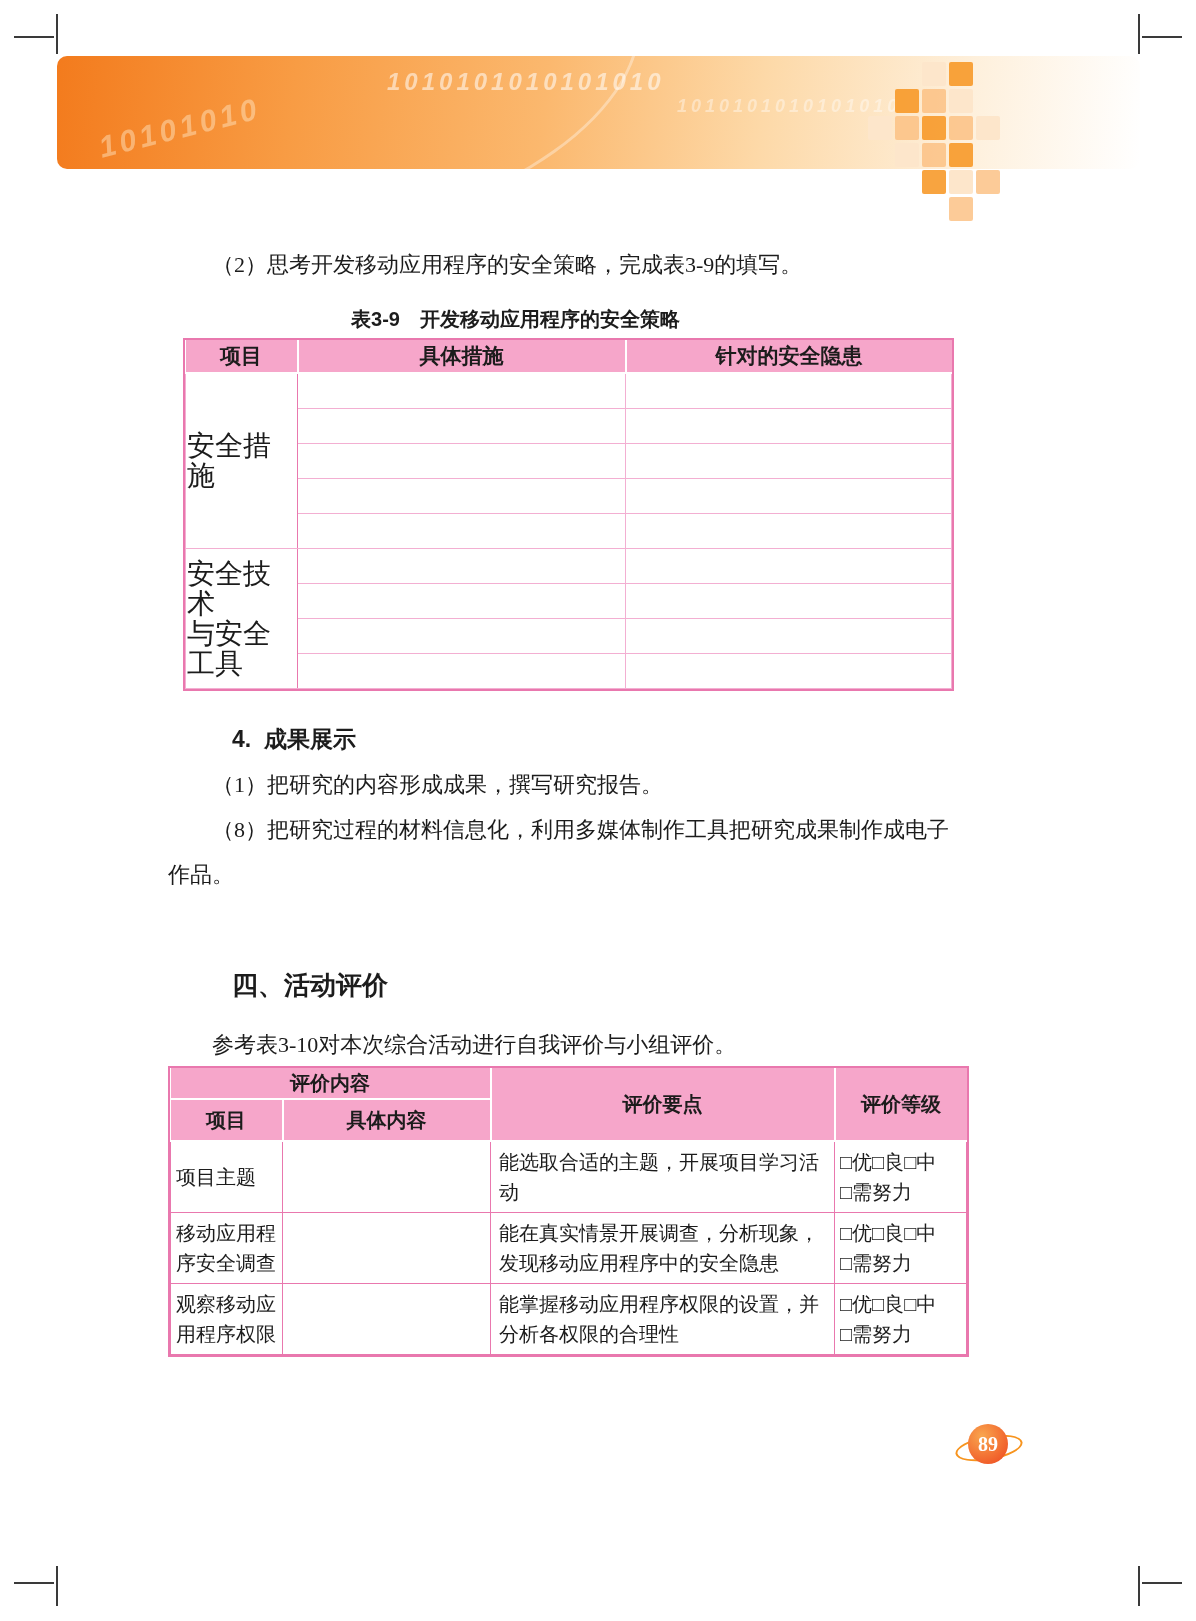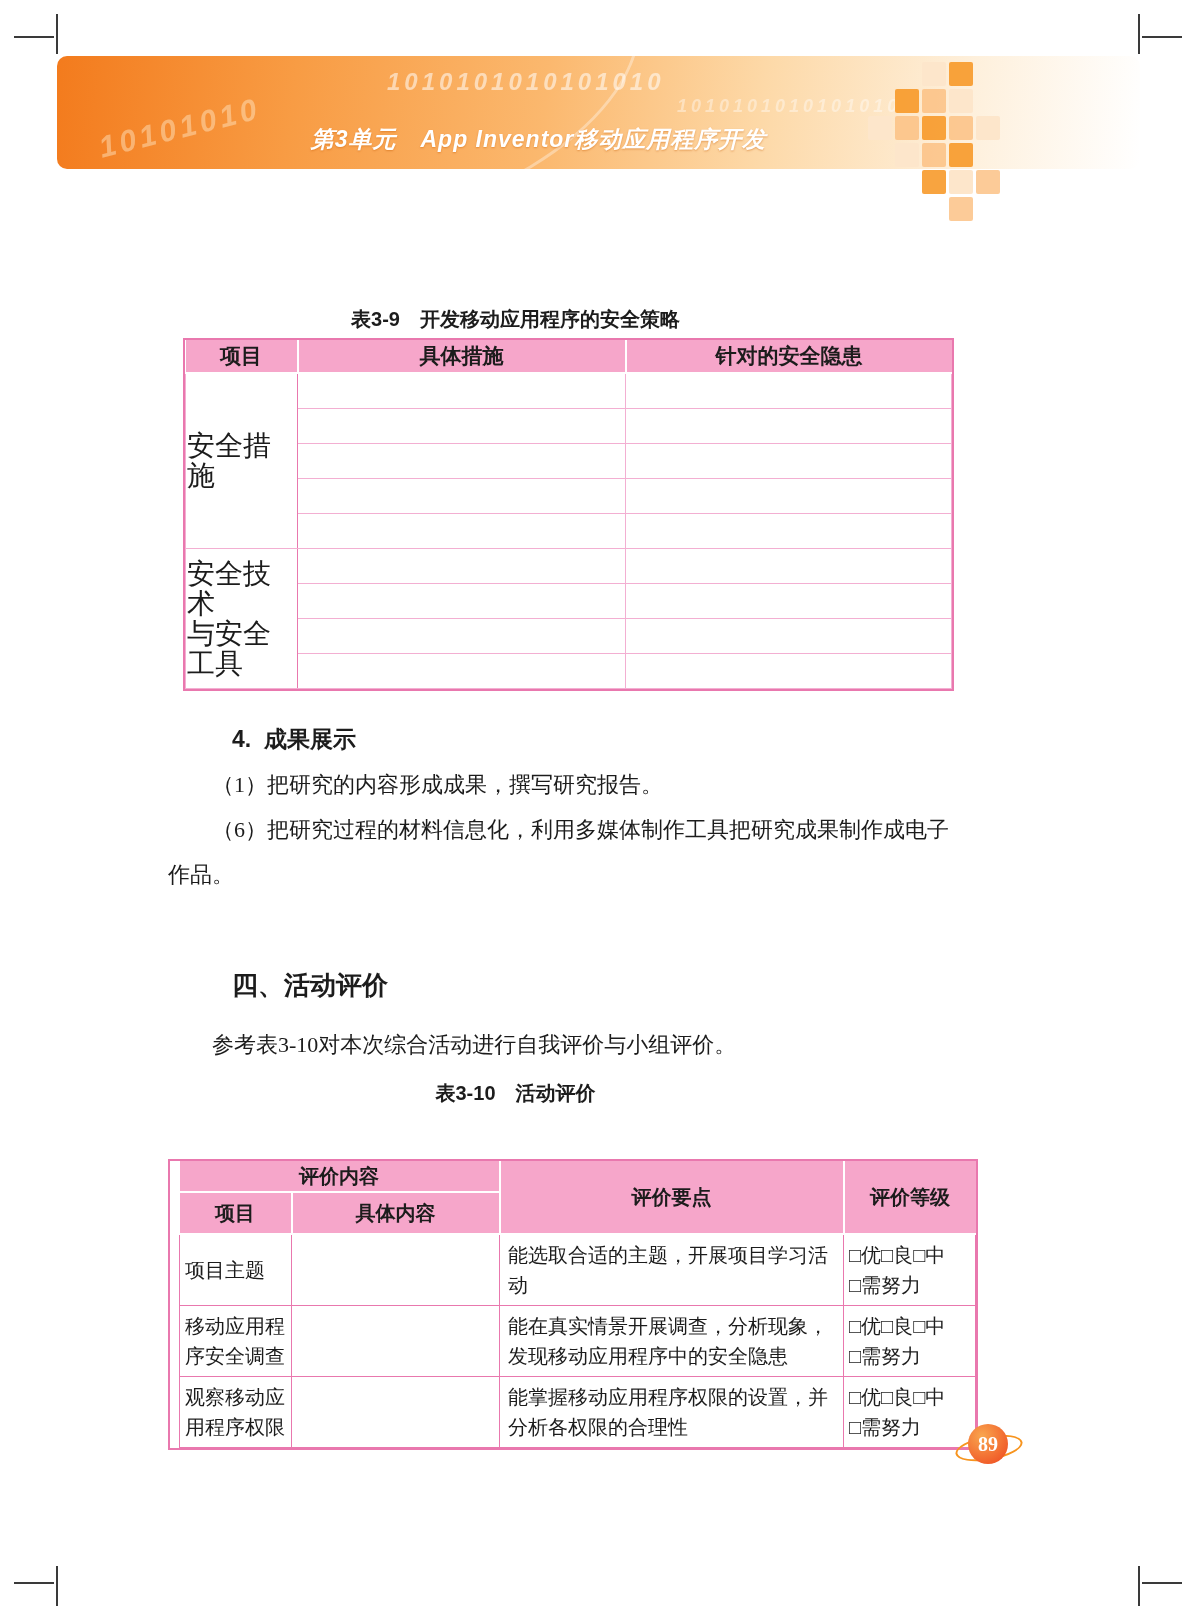--- a/index.html
+++ b/index.html
@@ -86,21 +86,20 @@
   <div class="crop" style="left:56px;top:1566px;width:2px;height:40px;"></div>
   <div class="crop" style="left:14px;top:1582px;width:40px;height:2px;"></div>
   <div class="crop" style="left:1138px;top:1566px;width:2px;height:40px;"></div>
   <div class="crop" style="left:1142px;top:1582px;width:40px;height:2px;"></div>
 
   <div class="banner">
     <div class="arc"></div>
     <span class="bin bin1">1010101010101010</span>
     <span class="bin bin2">10101010</span>
     <span class="bin bin3">1010101010101010</span>
-    <div class="banner-title">第3单元　App Inventor移动应用程序开发</div>
   </div>
   <div class="mosaic">
     <i class="t"></i>
       <i class="t"></i>
       <i class="w"></i>
       <i class="o"></i>
       <i class="t"></i>
     <i class="t"></i>
       <i class="o"></i>
       <i class="lo"></i>
@@ -121,20 +120,21 @@
       <i class="o"></i>
       <i class="w"></i>
       <i class="lo"></i>
     <i class="t"></i>
       <i class="t"></i>
       <i class="t"></i>
       <i class="lo"></i>
       <i class="t"></i>
   </div>
 
+  <div class="para" style="top:242px;">（2）思考开发移动应用程序的安全策略，完成表3-9的填写。</div>
 
   <div class="caption" style="top:306px;">表3-9　开发移动应用程序的安全策略</div>
   <div class="tbl-wrap" style="left:183px;top:338px;">
     <table class="t39">
       <colgroup>
           <col style="width:112px">
           <col style="width:328px">
           <col style="width:326px">
         </colgroup>
       <tbody>
@@ -181,27 +181,27 @@
       <tr>
             <td></td>
             <td></td>
           </tr>
     </tbody>
       </table>
   </div>
 
   <div class="h-num" style="top:724px;">4.  成果展示</div>
   <div class="para" style="top:762px;">（1）把研究的内容形成成果，撰写研究报告。</div>
-  <div class="para" style="top:807px;">（6）把研究过程的材料信息化，利用多媒体制作工具把研究成果制作成电子作品。</div>
+  <div class="para" style="top:807px;">（8）把研究过程的材料信息化，利用多媒体制作工具把研究成果制作成电子作品。</div>
 
   <div class="h-cn" style="top:968px;">四、活动评价</div>
   <div class="para" style="top:1022px;">参考表3-10对本次综合活动进行自我评价与小组评价。</div>
 
   <div class="caption" style="top:1080px;text-align:center;">表3-10　活动评价</div>
-  <div class="tbl-wrap" style="left:168px;top:1159px;padding-left:9px;">
+  <div class="tbl-wrap" style="left:168px;top:1066px;">
     <table class="t310">
       <colgroup>
           <col style="width:112px">
           <col style="width:208px">
           <col style="width:344px">
           <col style="width:132px">
         </colgroup>
       <tbody>
           <tr class="hr1">
         <th colspan="2">评价内容</th>

